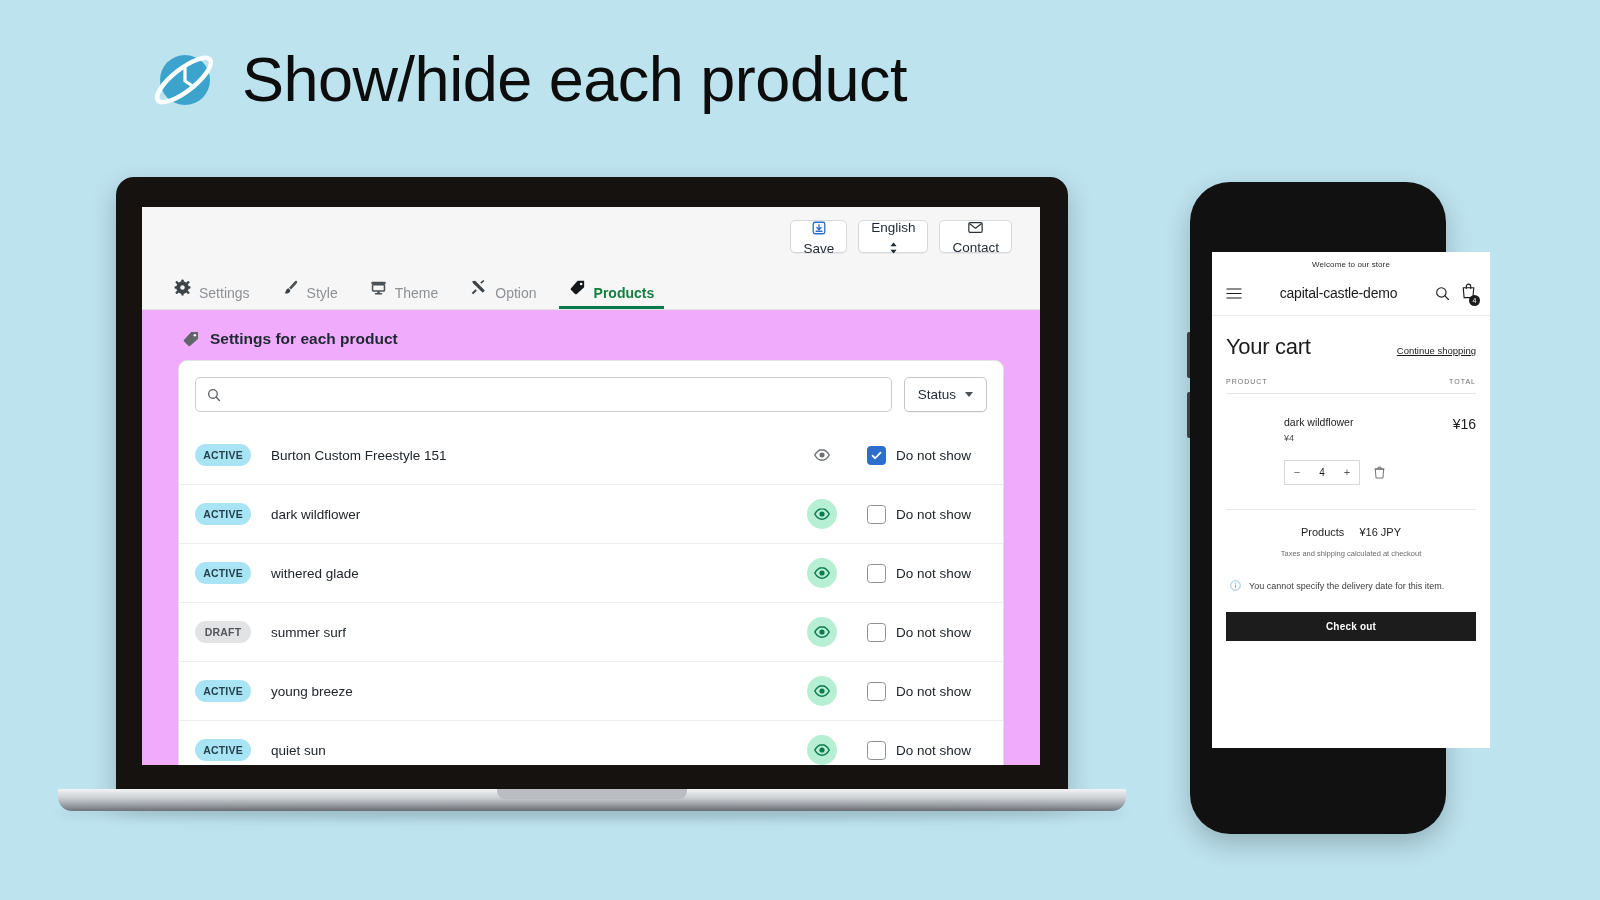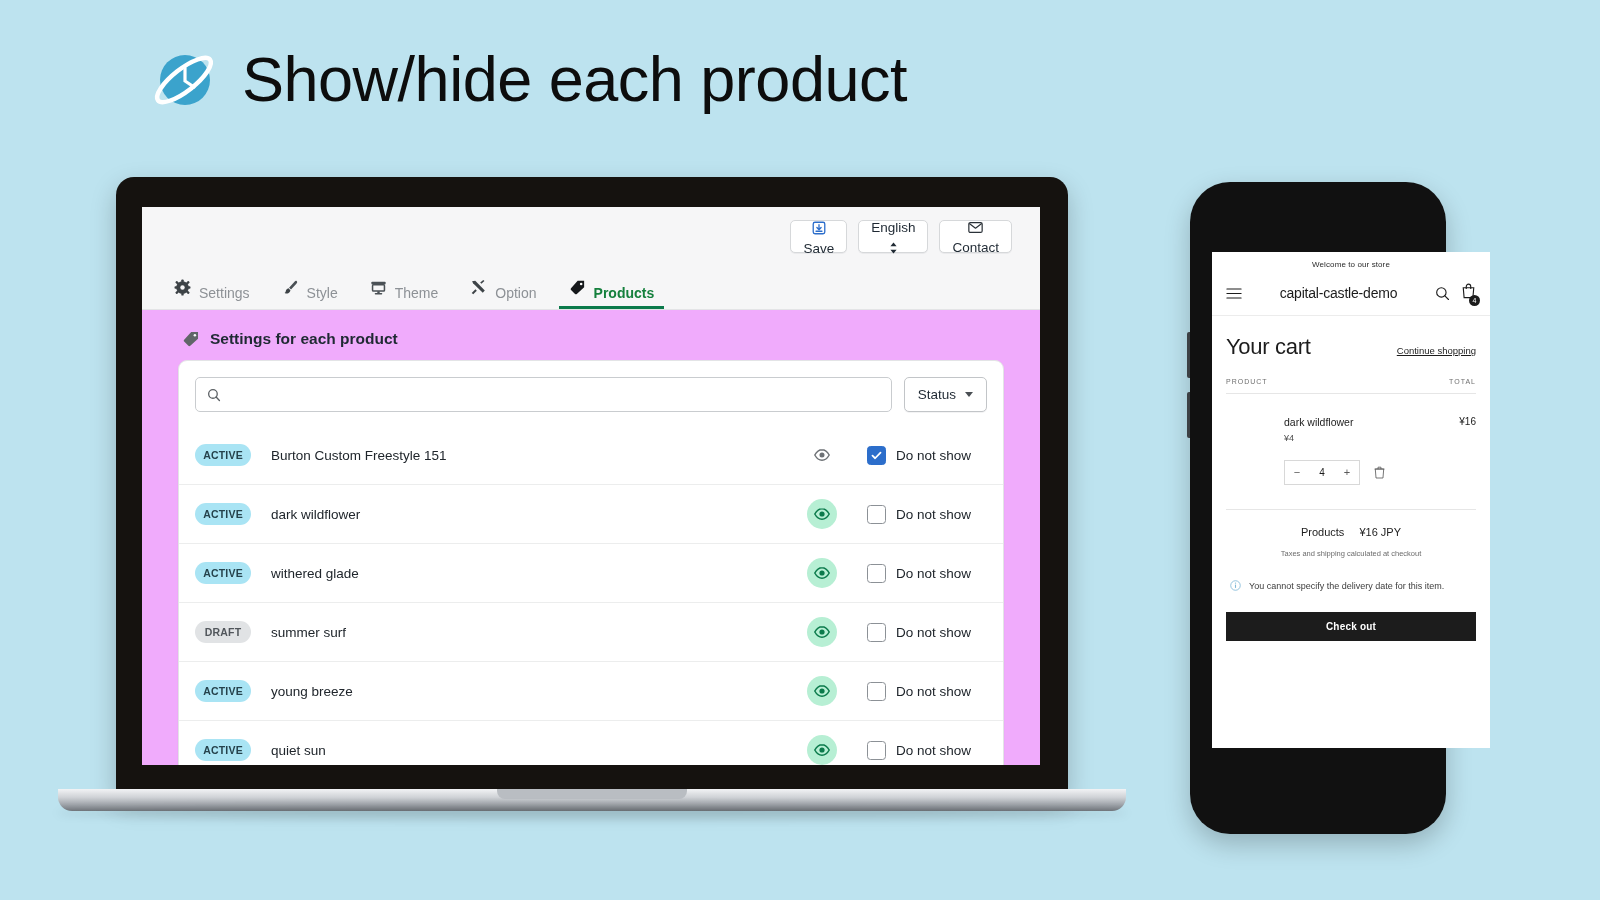--- a/index.html
+++ b/index.html
@@ -147,21 +147,21 @@
   .ph-main { padding: 18px 14px 0 14px; }
   .ph-cart-head { display: flex; align-items: baseline; justify-content: space-between; }
   .ph-cart-title { font-size: 22px; color: #1c1c1c; letter-spacing: -0.3px; }
   .ph-cont { font-size: 9.5px; color: #1c1c1c; text-decoration: underline; cursor: pointer; }
   .ph-th { display: flex; justify-content: space-between; margin-top: 18px; font-size: 7px; letter-spacing: 1px; color: #6f6f6f; }
   .ph-div { height: 1px; background: #e6e6e6; margin-top: 8px; }
   .ph-item { display: flex; justify-content: space-between; padding: 22px 0 0 0; }
   .ph-item-left { padding-left: 58px; }
   .ph-item-name { font-size: 10.5px; color: #1c1c1c; }
   .ph-item-price { font-size: 9px; color: #4a4a4a; margin-top: 5px; }
-  .ph-item-total { font-size: 10px; color: #1c1c1c; }
+  .ph-item-total { font-size: 14px; color: #1c1c1c; }
   .qty-row { display: flex; align-items: center; gap: 14px; margin-top: 17px; }
   .qty-box { display: flex; align-items: center; border: 1px solid #d8d8d8; height: 23px; }
   .qty-btn { width: 24px; text-align: center; font-size: 11px; color: #5a5a5a; cursor: pointer; line-height: 1; }
   .qty-val { width: 26px; text-align: center; font-size: 10px; color: #1c1c1c; }
   .ph-div2 { height: 1px; background: #e6e6e6; margin-top: 24px; }
   .ph-sub { text-align: center; margin-top: 16px; font-size: 11px; color: #1c1c1c; }
   .ph-sub .lbl { margin-right: 12px; }
   .ph-tax { text-align: center; margin-top: 11px; font-size: 7.5px; color: #6c6c6c; }
   .ph-note { display: flex; gap: 8px; align-items: flex-start; margin-top: 22px; padding: 0 4px; }
   .ph-note-text { font-size: 9px; color: #3d3d3d; line-height: 1.55; }

